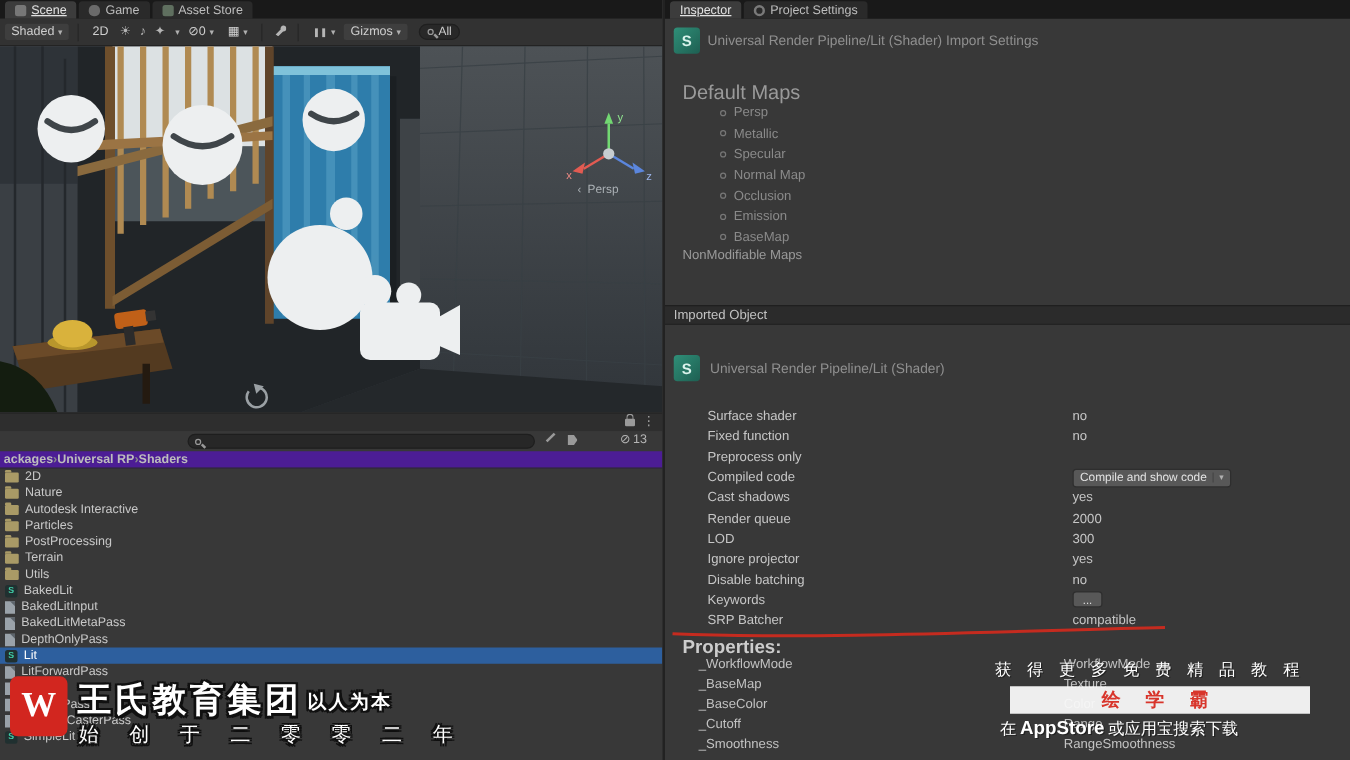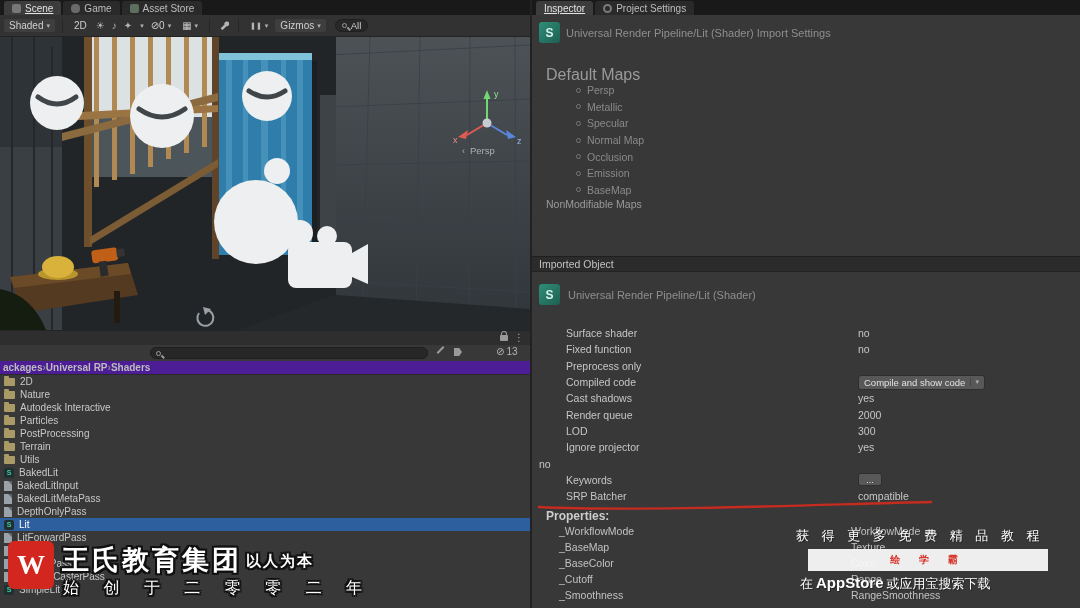--- a/index.html
+++ b/index.html
@@ -60,46 +60,46 @@
   .insp-header { position:absolute; left:0; top:15px; width:100%; height:45px; }
   .s-icon { width:21px; height:21px; background:linear-gradient(135deg,#2f8f78,#1e5f52); border-radius:3px; color:#d9f3ec; font-size:12px; font-weight:bold; display:flex; align-items:center; justify-content:center; }
   .insp-title { font-size:11px; color:#8f8f8f; }
 
   .dm-title { position:absolute; left:14px; top:66px; font-size:16px; color:#9a9a9a; }
   .dm-items { position:absolute; left:44px; top:82px; }
   .dm-item { height:16.6px; display:flex; align-items:center; gap:6px; font-size:10.5px; color:#8a8a8a; }
   .dm-dot { width:5px; height:5px; border:1px solid #777; border-radius:50%; }
   .nm-title { position:absolute; left:14px; top:198px; font-size:10.5px; color:#9a9a9a; }
 
-  .imported-bar { position:absolute; left:0; top:256px; width:100%; height:16px; background:#2b2b2b; border-top:1px solid #1f1f1f; border-bottom:1px solid #232323; display:flex; align-items:center; padding-left:7px; font-size:10.5px; color:#c2c2c2; }
+  .imported-bar { position:absolute; left:0; top:244px; width:100%; height:16px; background:#2b2b2b; border-top:1px solid #1f1f1f; border-bottom:1px solid #232323; display:flex; align-items:center; padding-left:7px; font-size:10.5px; color:#c2c2c2; }
   .shader-head { position:absolute; left:7px; top:284px; display:flex; align-items:center; gap:8px; }
 
   .insp-rows { position:absolute; left:7px; top:325px; width:100%; }
   .irow { height:16.3px; display:flex; align-items:center; font-size:10.5px; color:#c6c6c6; }
   .irow .lbl { margin-left:27px; width:292px; }
   .ubtn { background:#585858; border:1px solid #2e2e2e; border-radius:3px; height:15px; display:inline-flex; align-items:center; padding:0 5px; font-size:9.5px; color:#e3e3e3; }
   .ubtn .arrow { border-left:1px solid #454545; padding-left:4px; margin-left:5px; }
   .kbtn { background:#585858; border:1px solid #2e2e2e; border-radius:3px; height:13px; min-width:24px; display:inline-flex; align-items:center; justify-content:center; font-size:9px; color:#e3e3e3; }
 
-  .props-title { position:absolute; left:14px; top:509px; font-size:12px; font-weight:bold; color:#cccccc; }
+  .props-title { position:absolute; left:14px; top:509px; font-size:15px; font-weight:bold; color:#cccccc; }
   .prop-rows { position:absolute; left:0; top:523px; width:100%; }
   .prop-row { height:16px; display:flex; align-items:center; font-size:10.5px; color:#c2c2c2; }
   .prop-row .lbl { margin-left:27px; width:292px; }
 
   .redline { position:absolute; left:530px; top:0; width:550px; height:608px; pointer-events:none; z-index:8; }
 
   
   .wm { z-index:20; pointer-events:none; }
   .outline { text-shadow:-2px -2px 0 #101010,2px -2px 0 #101010,-2px 2px 0 #101010,2px 2px 0 #101010,0 2px 0 #101010,2px 0 0 #101010,0 -2px 0 #101010,-2px 0 0 #101010; }
   .wm-logo { left:8px; top:541px; width:46px; height:48px; background:#d2261f; border-radius:6px; display:flex; align-items:center; justify-content:center; color:#fff; font-family:"Liberation Serif","DejaVu Serif",serif; font-weight:bold; font-size:28px; }
   .wm-brand { left:62px; top:542px; font-size:27px; font-weight:bold; color:#fff; letter-spacing:3px; }
   .wm-slogan { left:246px; top:552px; font-size:15px; font-weight:bold; color:#fff; letter-spacing:2px; }
   .wm-since { left:63px; top:578px; font-size:16px; font-weight:normal; color:#fff; letter-spacing:10px; }
   .wm-r1 { left:796px; top:527px; width:254px; font-size:13px; color:#fff; letter-spacing:4.5px; text-shadow:1px 1px 0 #222; white-space:nowrap; }
-  .wm-badge { left:808px; top:549px; width:240px; height:22px; background:rgba(248,248,248,.95); display:flex; align-items:center; justify-content:center; font-size:10px; font-weight:bold; color:#d8352b; letter-spacing:8px; }
+  .wm-badge { left:808px; top:549px; width:240px; height:22px; background:rgba(248,248,248,.95); display:flex; align-items:center; justify-content:center; font-size:15px; font-weight:bold; color:#d8352b; letter-spacing:8px; }
   .wm-r3 { left:800px; top:574px; font-size:13px; color:#fff; text-shadow:1px 1px 0 #222; display:flex; align-items:baseline; gap:3px; white-space:nowrap; }
   .wm-r3 .store { font-size:15px; font-weight:bold; }
 </style>
 </head>
 <body>
 
 <div class="left-panel">
 
   <div class="tabbar">
     <div class="tab active">
@@ -447,20 +447,21 @@
       </div>
     <div class="irow">
         <span class="lbl">LOD</span>
         <span>300</span>
       </div>
     <div class="irow">
         <span class="lbl">Ignore projector</span>
         <span>yes</span>
       </div>
     <div class="irow">
+        <span class="lbl">Disable batching</span>
         <span>no</span>
       </div>
     <div class="irow">
       <span class="lbl">Keywords</span>
       <span class="kbtn">...</span>
     </div>
     <div class="irow">
         <span class="lbl">SRP Batcher</span>
         <span>compatible</span>
       </div>

